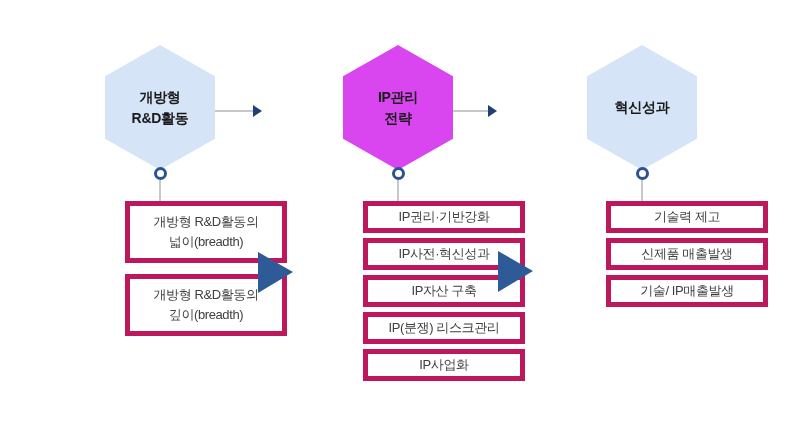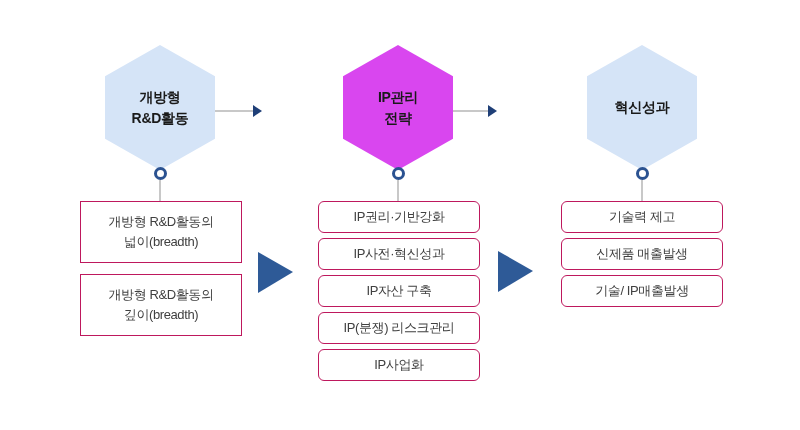--- a/index.html
+++ b/index.html
@@ -44,31 +44,32 @@
   
   .bigarrow {
     position: absolute; width: 0; height: 0;
     border-left: 35px solid #2e5a97;
     border-top: 20px solid transparent; border-bottom: 21px solid transparent;
   }
 
   
   .box {
     position: absolute; width: 162px;
-    border: 1px solid #be185d; background: #ffffff;
+    border: 5px solid #be185d; background: #ffffff;
     display: flex; flex-direction: column; align-items: center; justify-content: center;
     text-align: center;
+    margin-left: 45px;
   }
   .box .bx-line {
     font-size: 13px; color: #404040; line-height: 20px; letter-spacing: -0.4px;
     white-space: nowrap;
   }
   .box .bx-line:empty { display: none; }
   .box.tall { height: 62px; }
-  .box.slim { height: 32px; border-radius: 6px; }
+  .box.slim { height: 32px; }
 
   
   .c1 { left: 105px; }  .c2 { left: 343px; }  .c3 { left: 587px; }
 </style>
 </head>
 <body>
 
 <div class="canvas">
 
   <div class="hex light c1">

